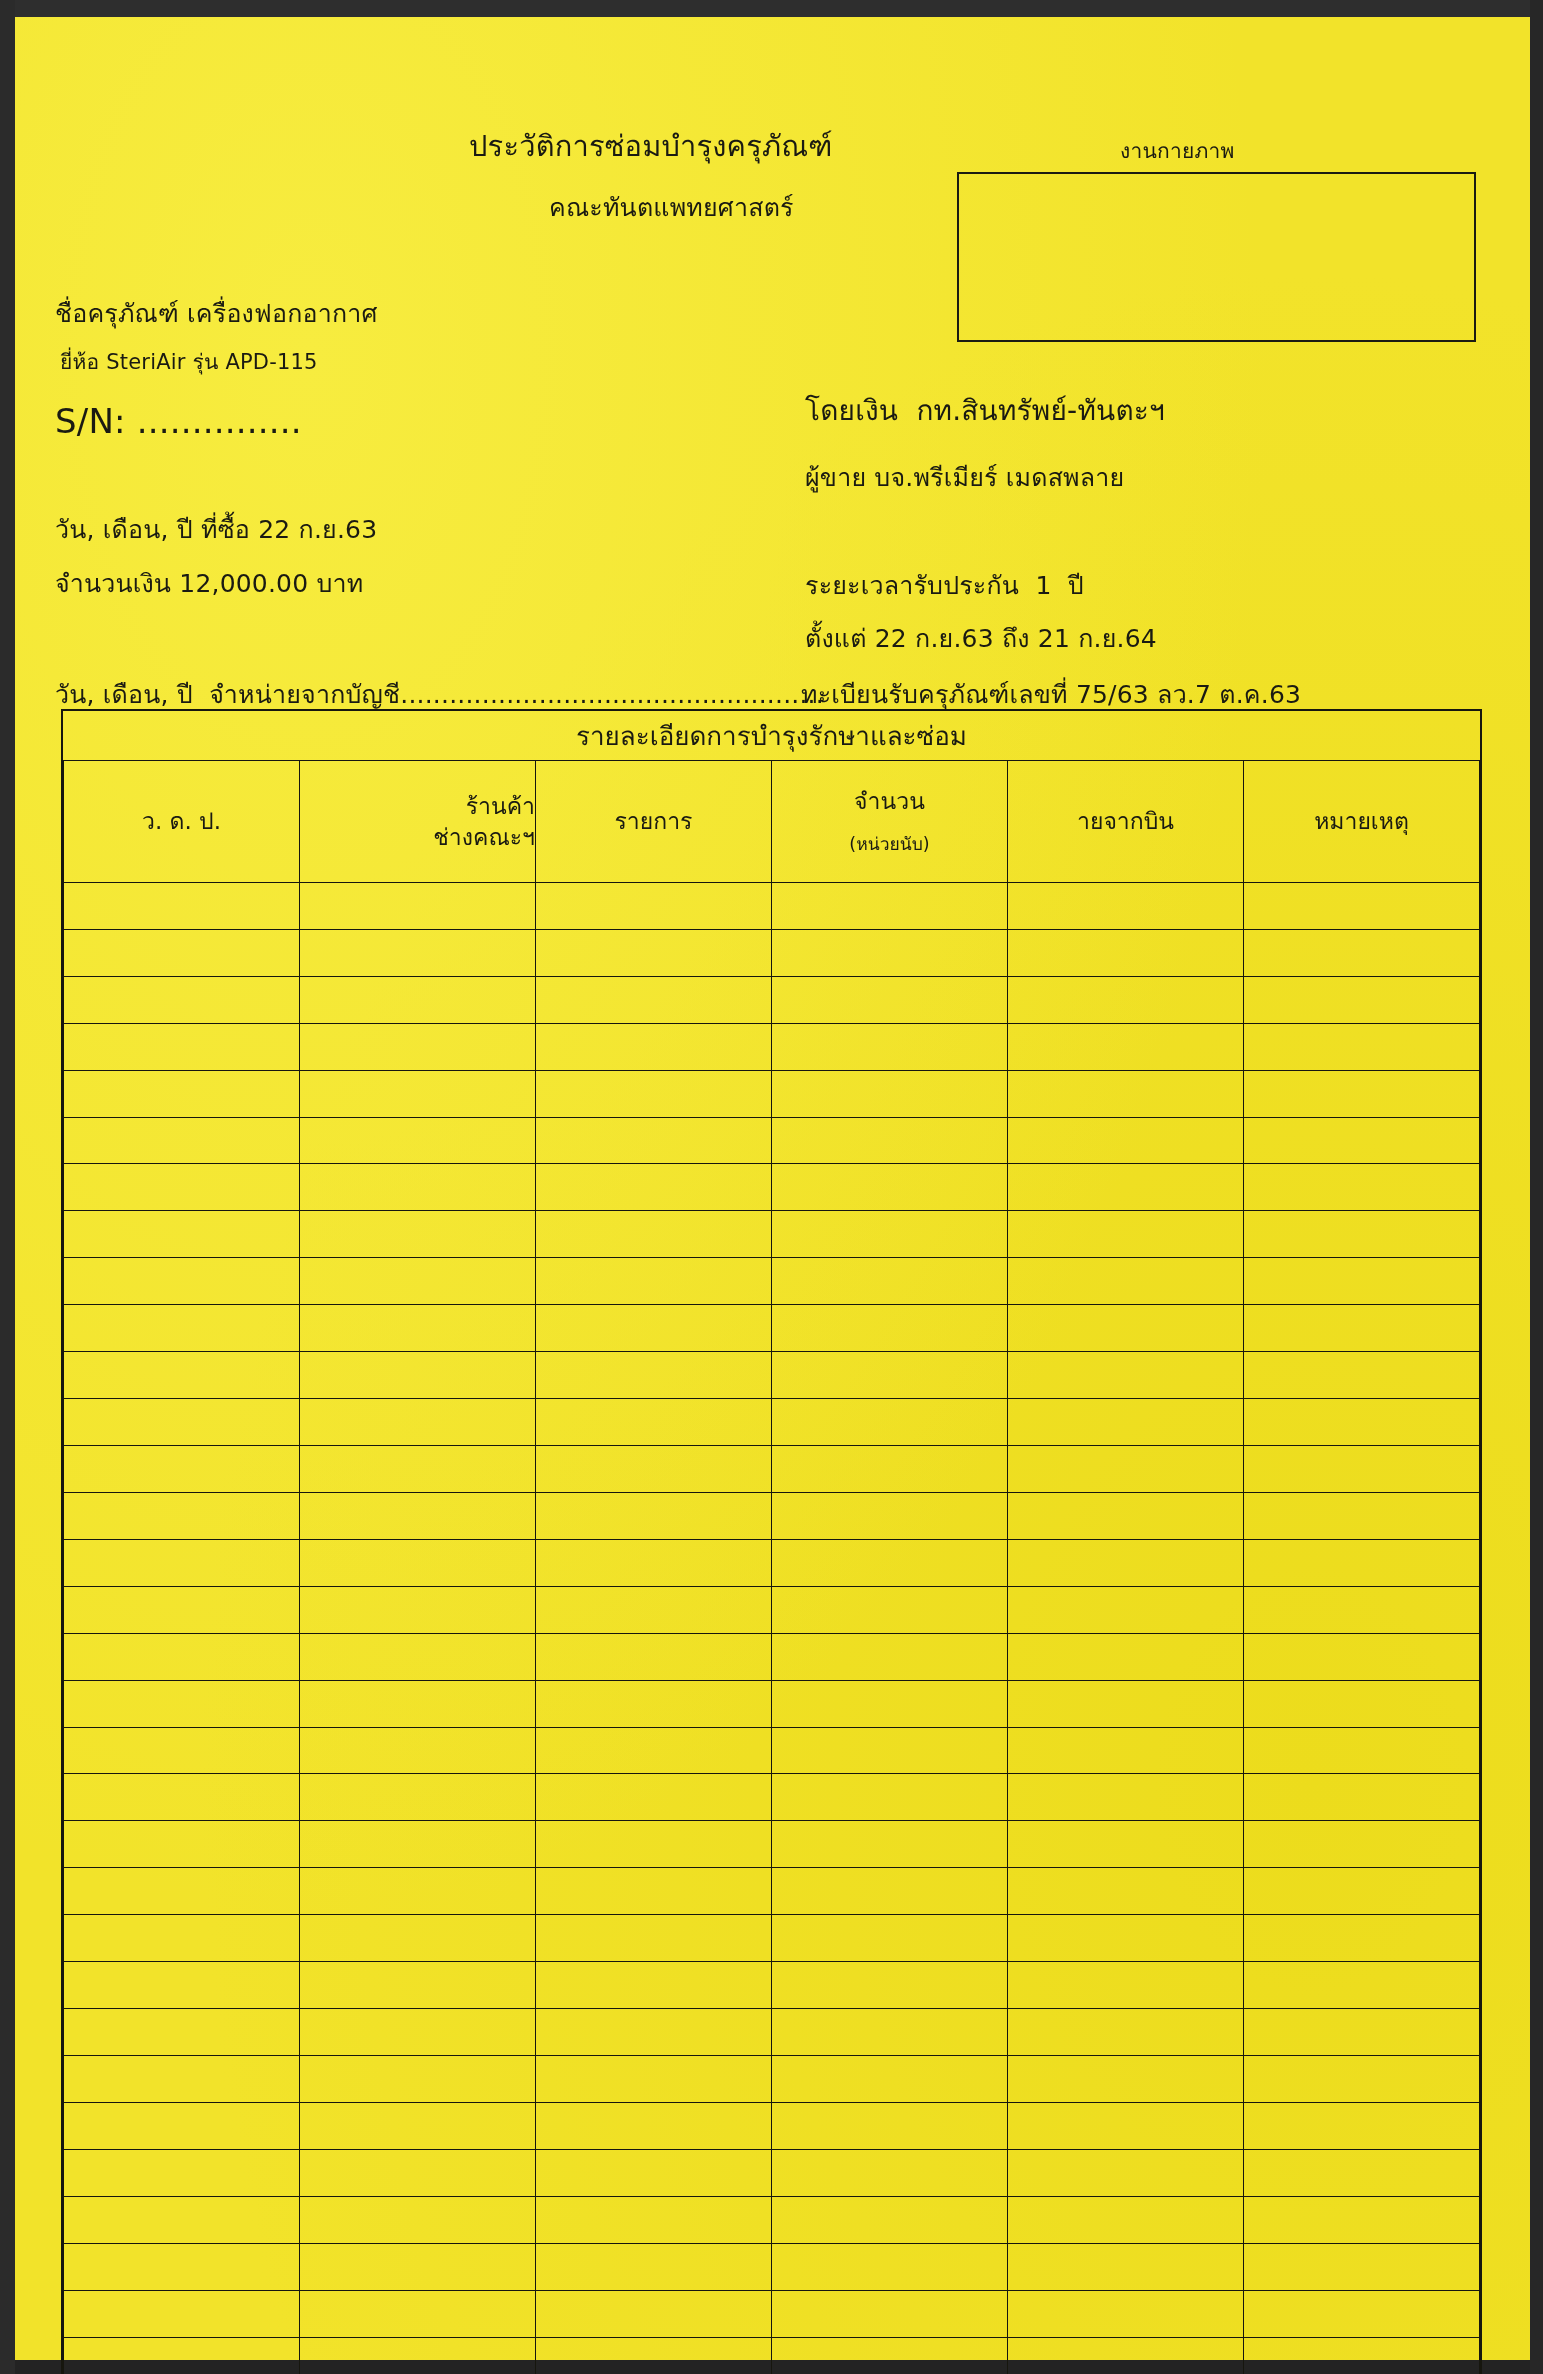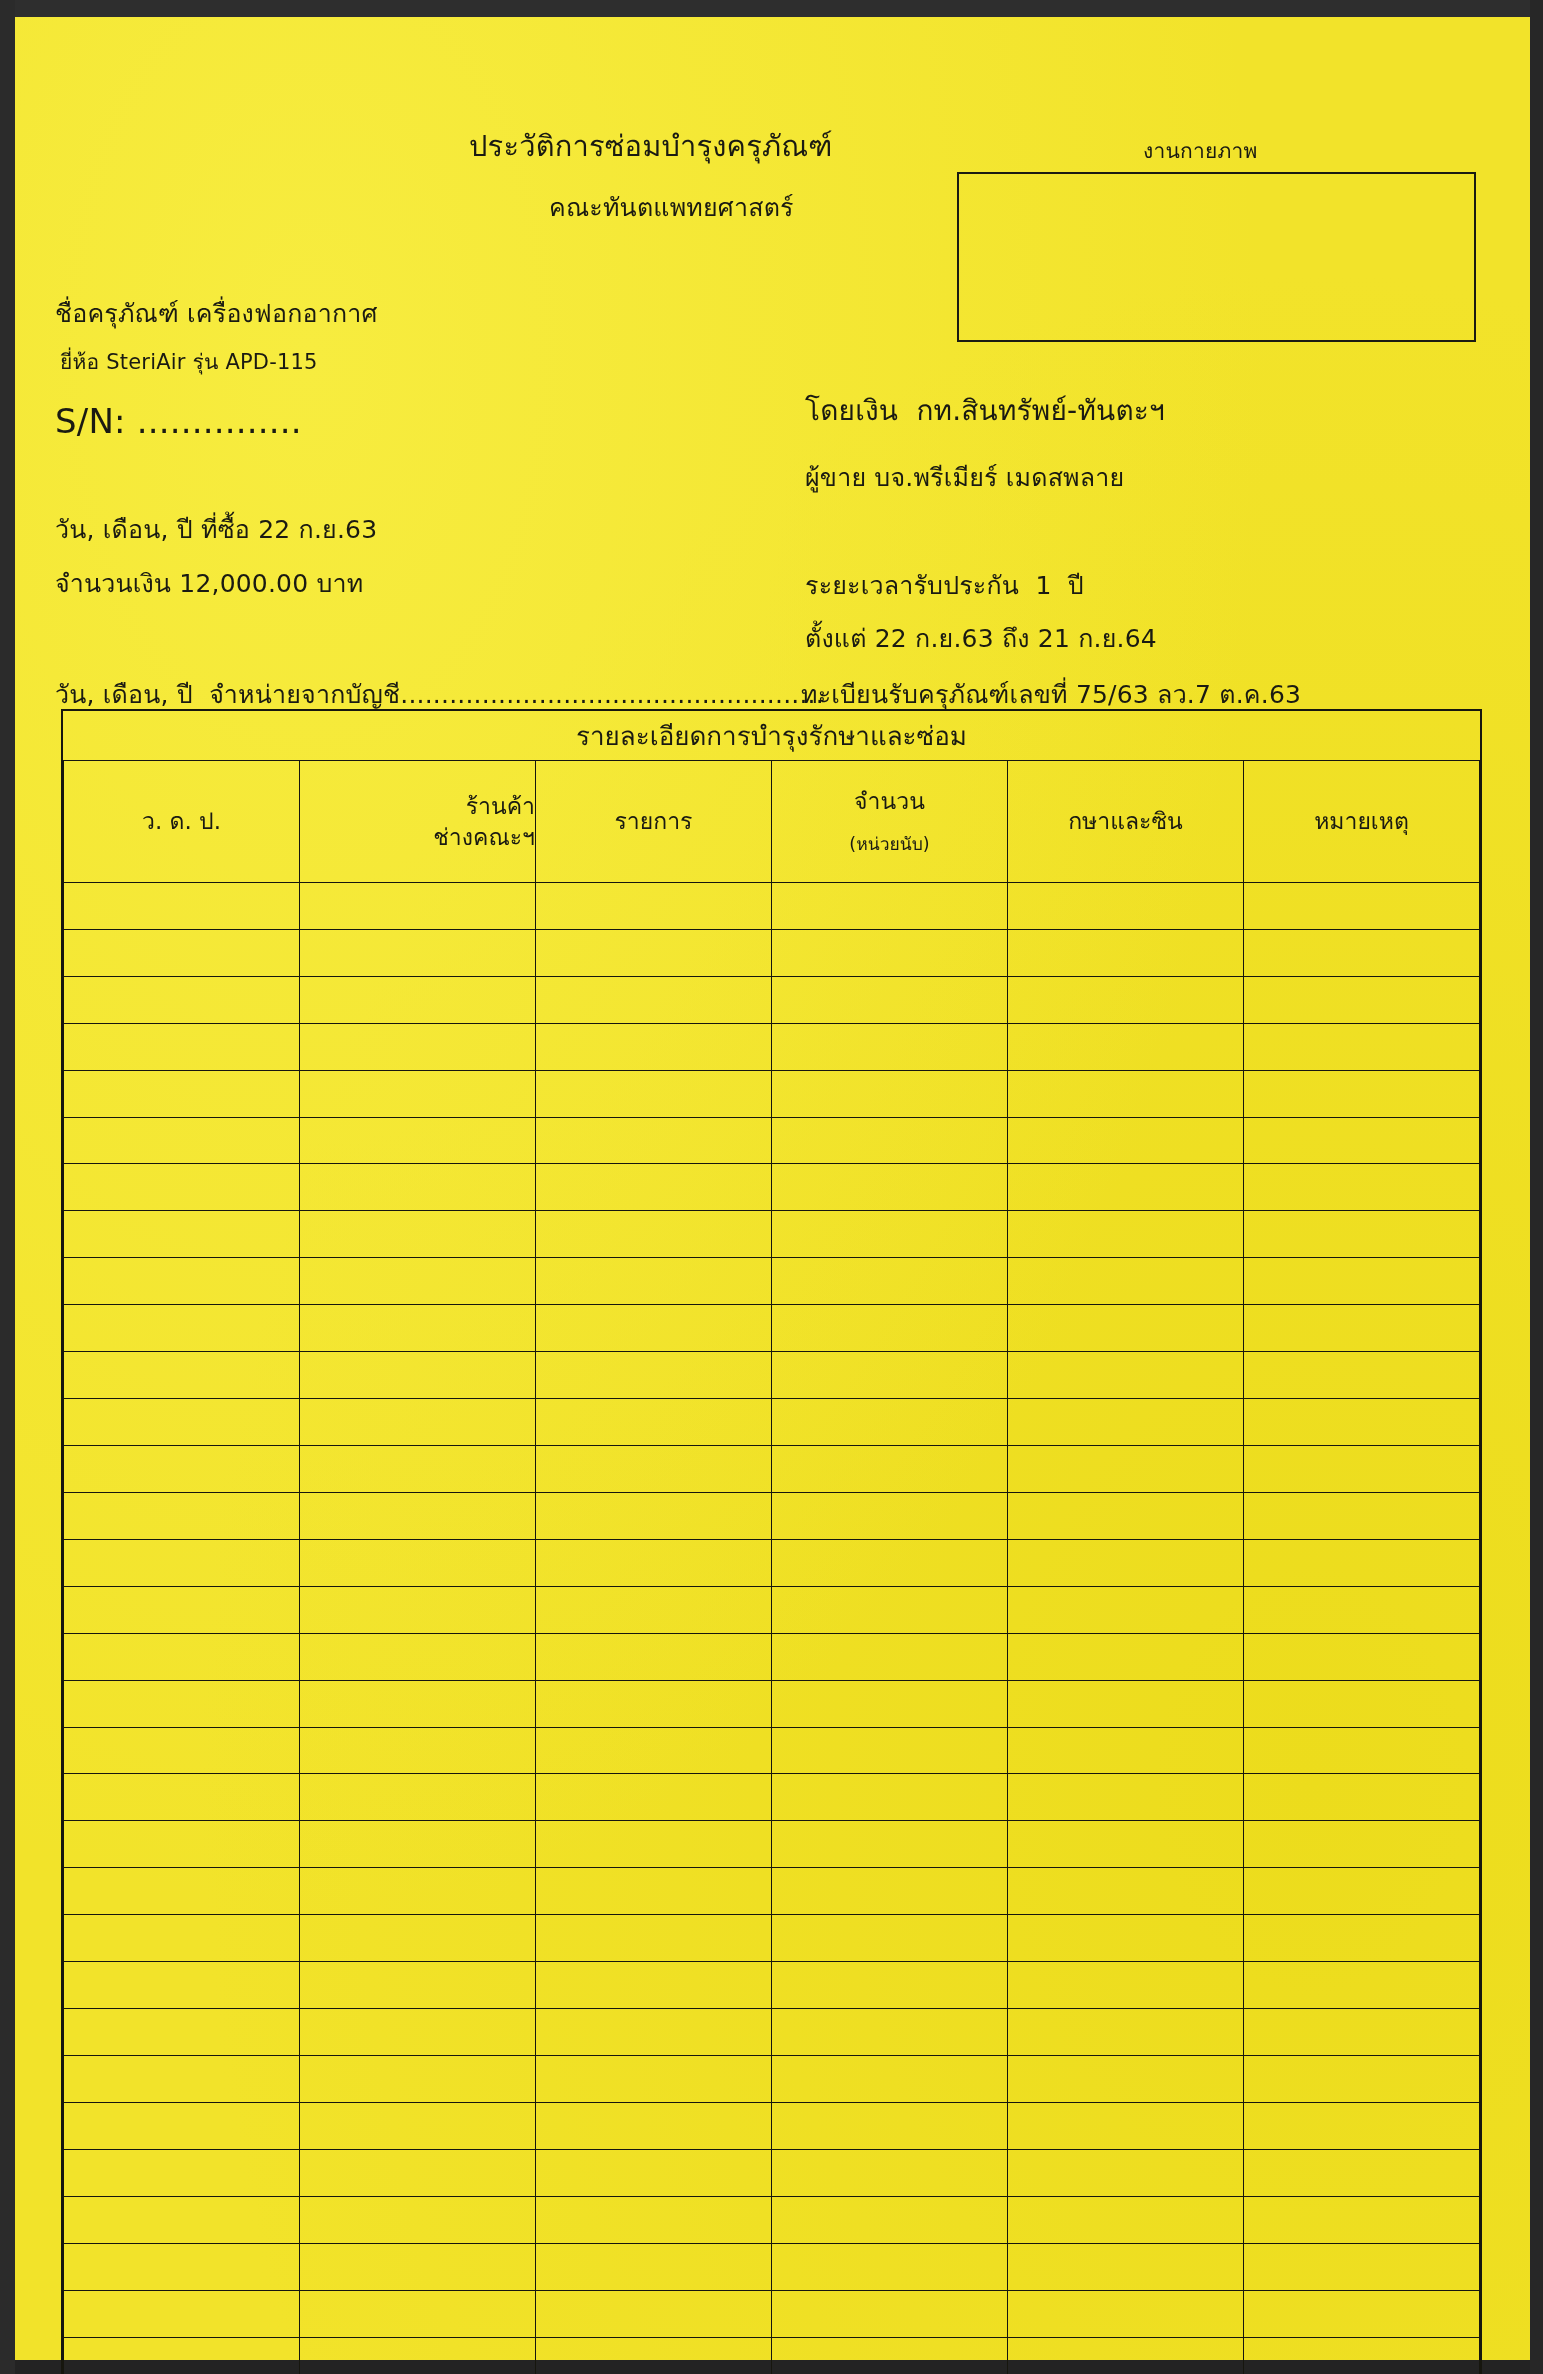--- a/index.html
+++ b/index.html
@@ -44,21 +44,21 @@
   
   #title-main {
     left: 469px; top: 123px;
     font-size: 29px;
   }
   #title-sub {
     left: 549px; top: 187px;
     font-size: 25px;
   }
   #dept-label {
-    left: 1143px; top: 134px;
+    left: 1120px; top: 134px;
     font-size: 21px;
   }
 
   #code-box {
     position: absolute;
     left: 957px; top: 172px;
     width: 519px; height: 170px;
     border: 2.8px solid #1b1b12;
     box-sizing: border-box;
   }
@@ -175,21 +175,21 @@
         <tr>
           <td class="hdr-cell c1">ว. ด. ป.</td>
           <td class="hdr-cell c2">
             <span>ร้านค้า<br>ช่างคณะฯ</span>
           </td>
           <td class="hdr-cell c3">รายการ</td>
           <td class="hdr-cell c4">
             <span>จำนวน</span>
             <span class="hdr-sub">(หน่วยนับ)</span>
           </td>
-          <td class="hdr-cell c5">กษาและซิน</td>
+          <td class="hdr-cell c5">ายจากบิน</td>
           <td class="hdr-cell c6">หมายเหตุ</td>
         </tr>
       <tr class="body-row">
             <td class="c1"></td>
             <td class="c2"></td>
             <td class="c3"></td>
             <td class="c4"></td>
             <td class="c5"></td>
             <td class="c6"></td>
           </tr>

